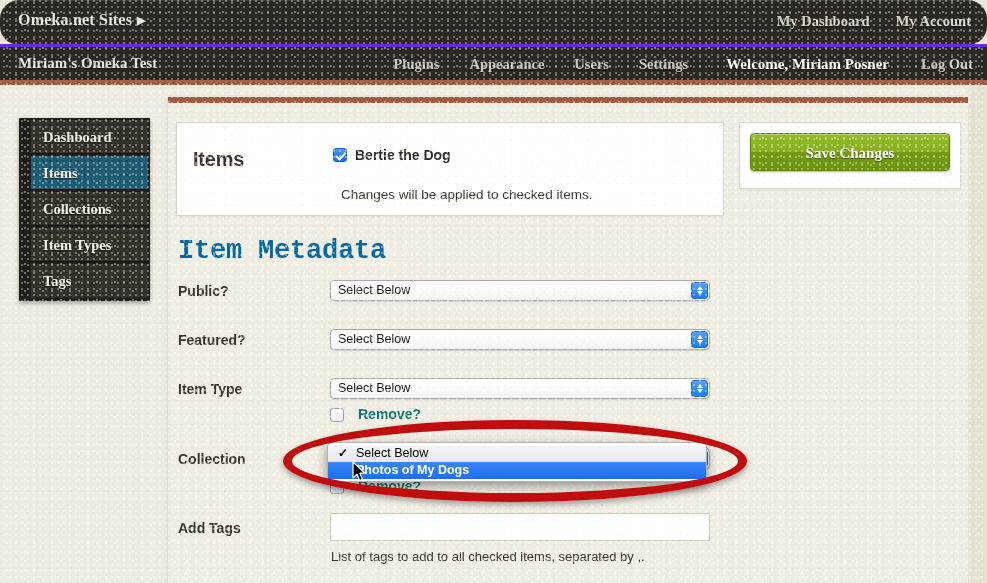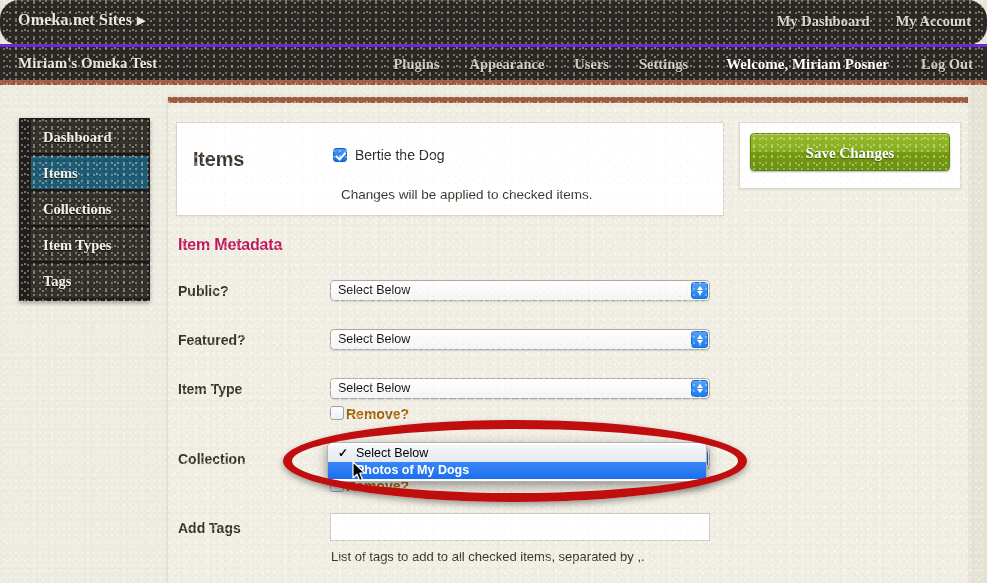--- a/index.html
+++ b/index.html
@@ -224,20 +224,21 @@
     letter-spacing: -.2px;
   }
   .item-row {
     position: absolute;
     left: 156px; top: 24px;
     display: flex;
     align-items: center;
     gap: 8px;
     font-size: 14px;
     color: #2e2a25;
+    font-weight: bold;
   }
   .items-note {
     position: absolute;
     left: 156px; top: 64px;
     font-size: 13.5px;
     color: #3a342d;
     margin-left: 8px;
   }
 
   
@@ -291,24 +292,25 @@
     text-align: center;
     text-shadow: 0 1px 1px rgba(0,0,0,.45);
     cursor: pointer;
     box-sizing: border-box;
   }
 
   
   .meta-title {
     position: absolute;
     left: 10px; top: 133px;
-    font-size: 16px;
-    font-weight: bold;
-    color: #be185d;
+    font-size: 27px;
+    font-weight: bold;
+    color: #0369a1;
     letter-spacing: -.2px;
+    font-family: Liberation Mono, monospace;
   }
   .field-label {
     position: absolute;
     left: 10px;
     font-size: 14px;
     font-weight: bold;
     color: #3a332c;
   }
   .mac-select {
     position: absolute;
@@ -344,25 +346,25 @@
     border-left: 3px solid transparent;
     border-right: 3px solid transparent;
   }
   .sel-arrow::before { top: 3px; border-bottom: 4px solid #fff; }
   .sel-arrow::after  { bottom: 3px; border-top: 4px solid #fff; }
 
   .remove-row {
     position: absolute;
     left: 162px;
     display: flex;
-    align-items: flex-start;
-    gap: 2px;
+    align-items: flex-end;
+    gap: 14px;
     font-size: 14px;
     font-weight: bold;
-    color: #a16207;
+    color: #0f766e;
   }
 
   .text-input {
     position: absolute;
     left: 162px; top: 410px;
     width: 380px; height: 28px;
     background: #ffffff;
     border: 1px solid #cfcabb;
     box-sizing: border-box;
   }

